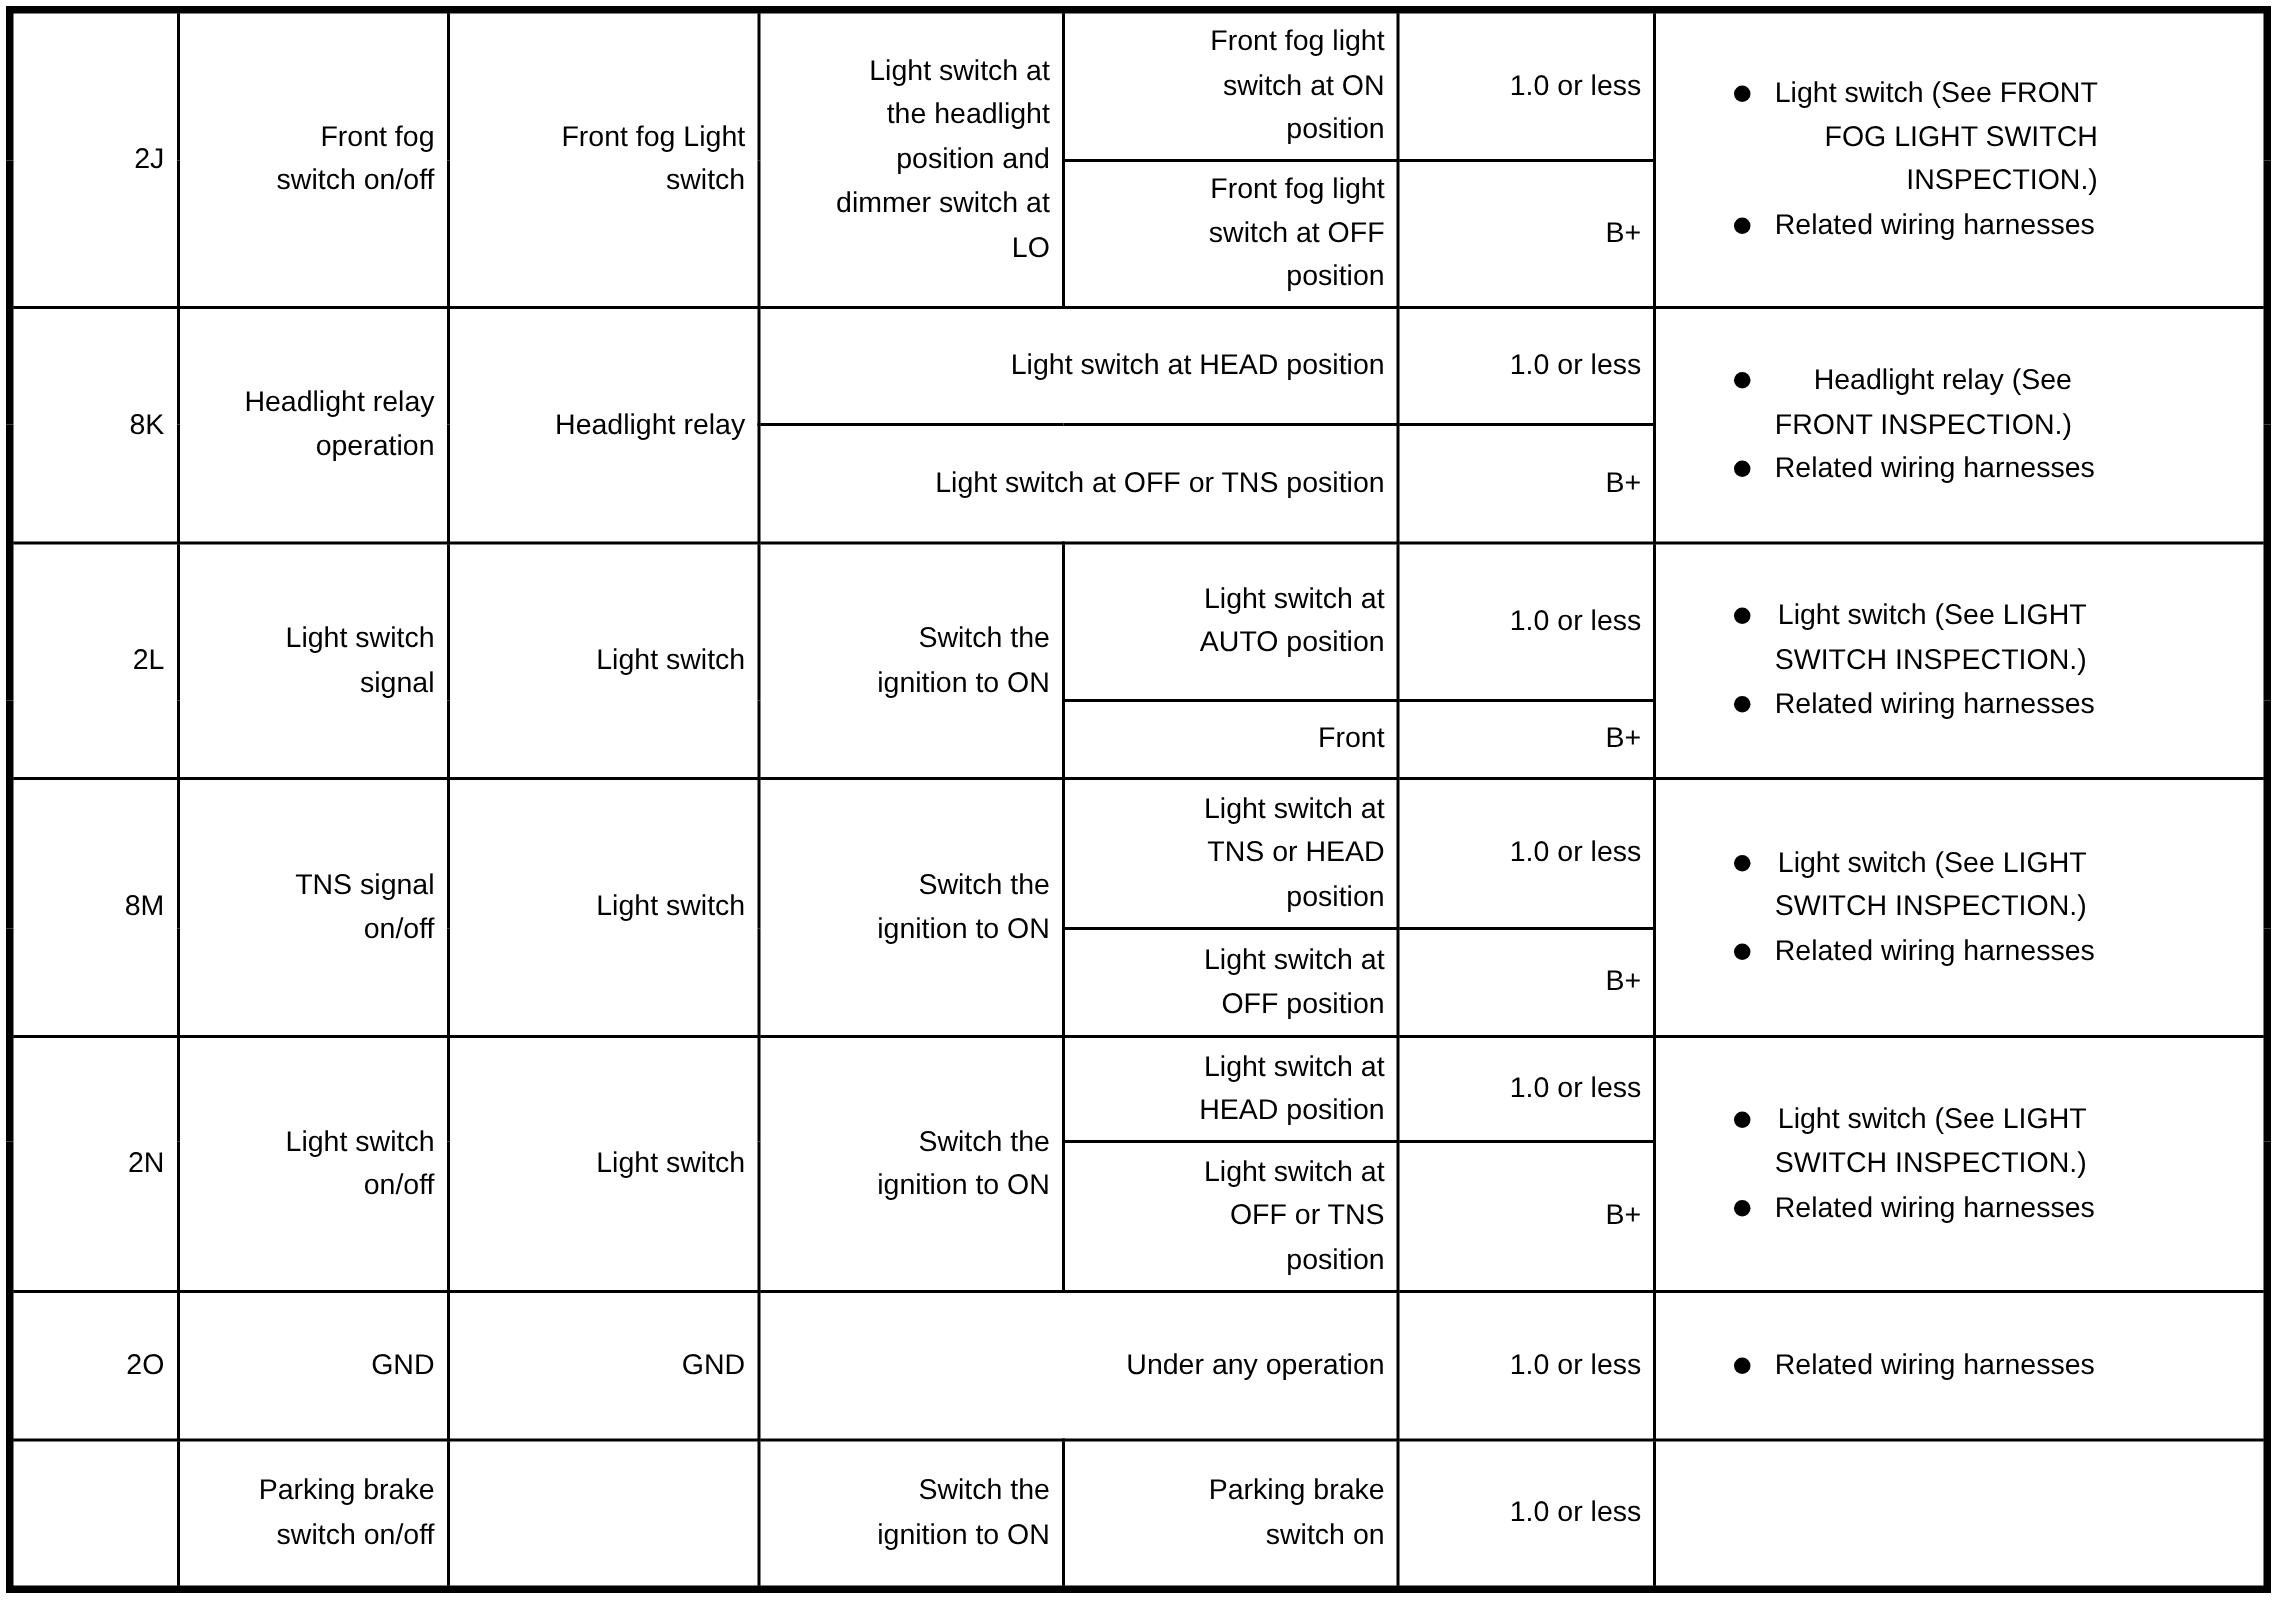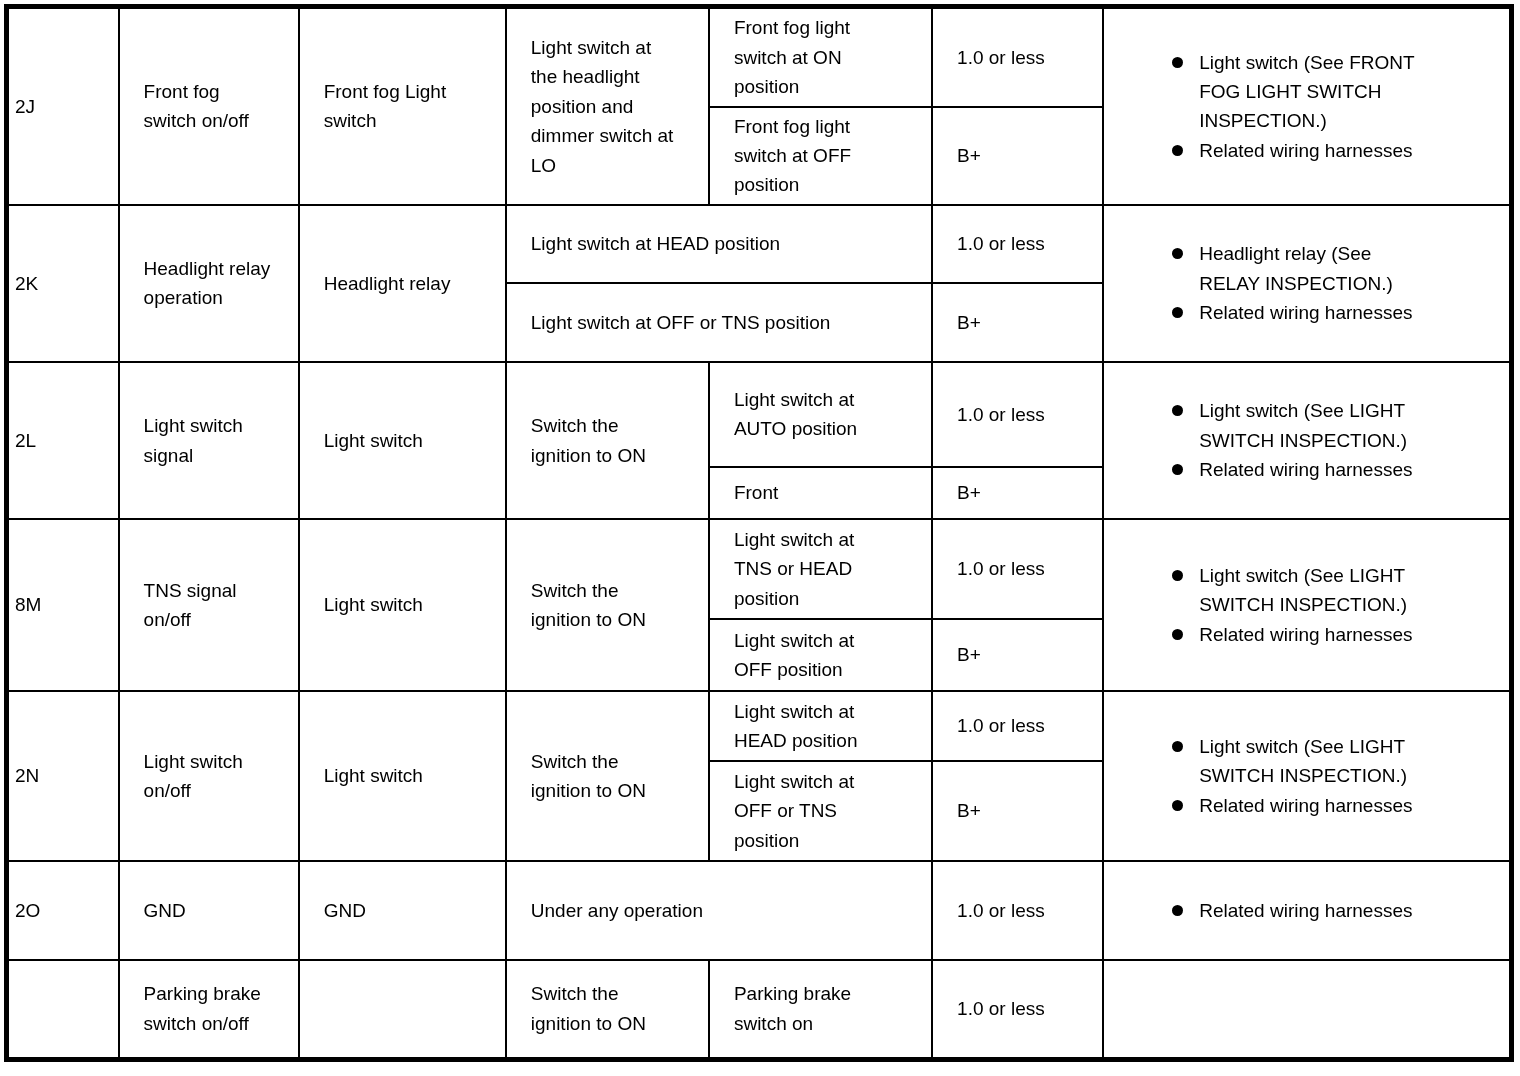--- a/index.html
+++ b/index.html
@@ -14,25 +14,26 @@
   table.spec {
     border-collapse: collapse;
     table-layout: fixed;
     margin: 4px;
     width: 1510px;
     border: 5px solid #000000;
   }
   td {
     border: 2px solid #000000;
     vertical-align: middle;
-    padding: 4px 24px;
+    padding: 4px 8px;
     font-size: 19px;
     line-height: 1.55;
     white-space: pre-line;
     overflow: hidden;
+    text-align: right;
   }
   tr.major-start td { border-top: 1px solid #1d4ed8; }
   td.terminal { padding-left: 6px; }
   ul.bullets {
     list-style: none;
     margin: 0;
     display: flex;
     flex-direction: column;
     justify-content: center;
   }
@@ -87,30 +88,30 @@
     </td>
   </tr>
   <tr style="height:98px">
     <td>Front fog light
 switch at OFF
 position</td>
     <td>B+</td>
   </tr>
 
   <tr class="major-start" style="height:61px">
-    <td class="terminal" rowspan="2">2K</td>
+    <td class="terminal" rowspan="2">8K</td>
     <td rowspan="2">Headlight relay
 operation</td>
     <td rowspan="2">Headlight relay</td>
     <td colspan="2">Light switch at HEAD position</td>
     <td>1.0 or less</td>
     <td rowspan="2">
       <ul class="bullets inspection">
         <li><span class="dot"></span><span>Headlight relay (See
-RELAY INSPECTION.)</span></li>
+FRONT INSPECTION.)</span></li>
         <li><span class="dot"></span><span>Related wiring harnesses</span></li>
       </ul>
     </td>
   </tr>
   <tr style="height:62px">
     <td colspan="2">Light switch at OFF or TNS position</td>
     <td>B+</td>
   </tr>
 
   <tr class="major-start" style="height:82px">

